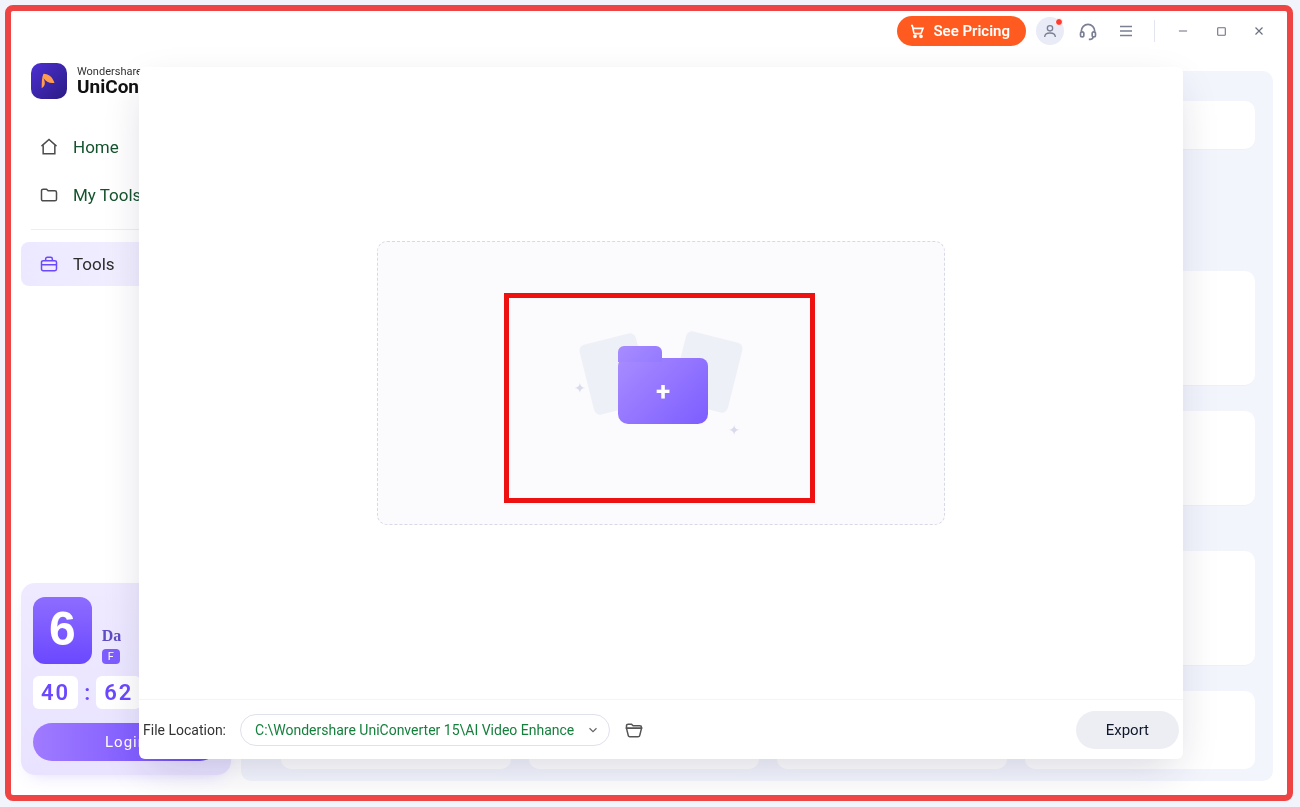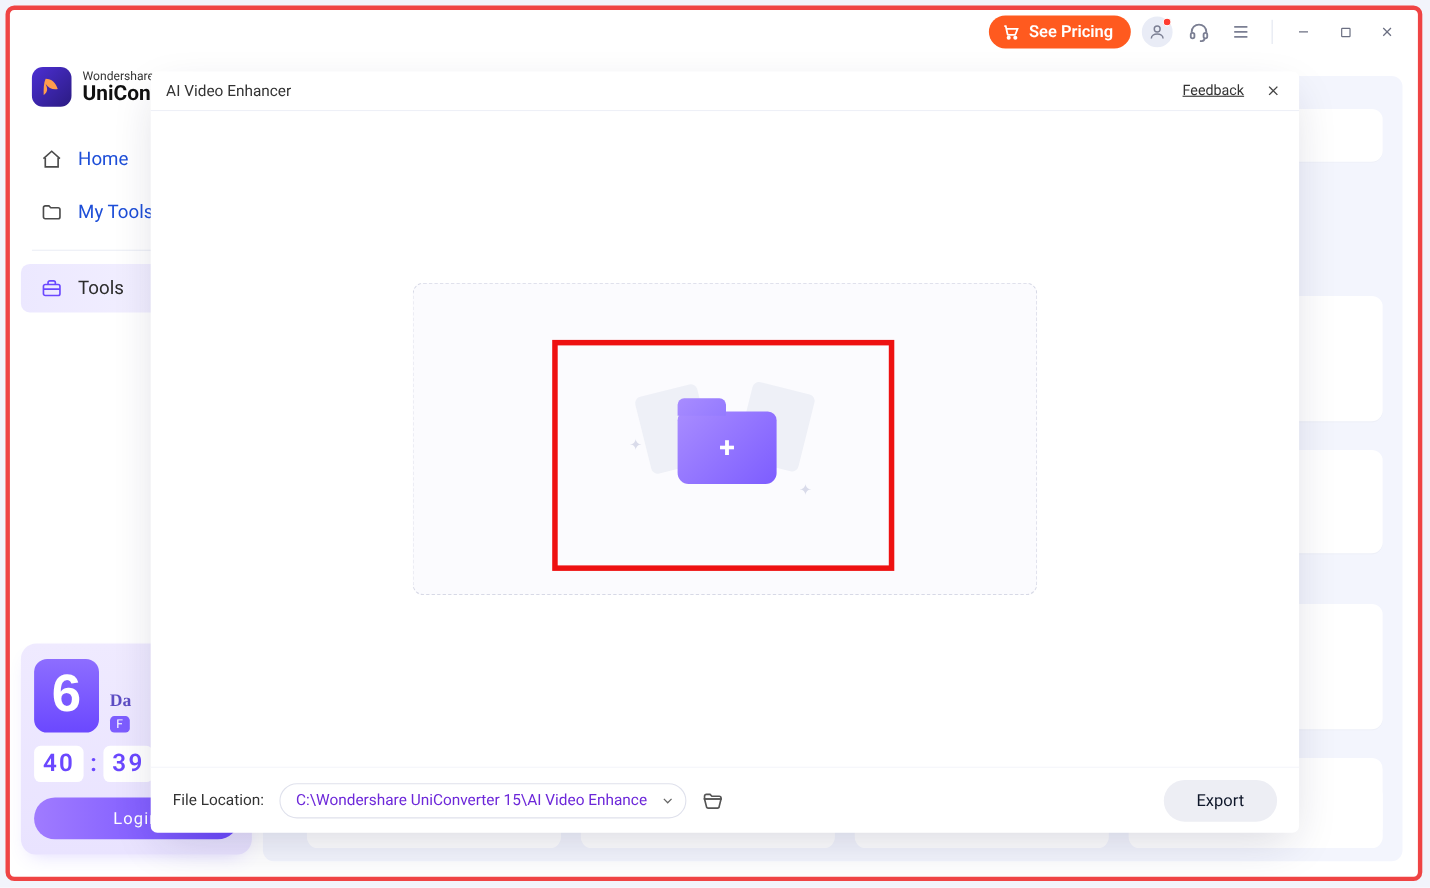--- a/index.html
+++ b/index.html
@@ -1,39 +1,39 @@
 <!DOCTYPE html>
 <html><head>
 <meta charset="utf-8">
 <style>
   * { box-sizing: border-box; margin: 0; padding: 0; font-family: -apple-system, BlinkMacSystemFont, "Segoe UI", Roboto, sans-serif; }
   html, body { width: 1300px; height: 807px; overflow: hidden; }
   body { background: #f2f4fb; }
 
   
-  .app-frame { position: absolute; left: 5px; top: 5px; width: 1288px; height: 796px; background: #ffffff; border: 4px solid #ef4444; border-radius: 8px; overflow: hidden; }
+  .app-frame { position: absolute; left: 5px; top: 5px; width: 1288px; height: 796px; background: #ffffff; border: 6px solid #ef4444; border-radius: 8px; overflow: hidden; }
 
   
   .titlebar { position: absolute; top: 0; left: 0; right: 0; height: 40px; display: flex; align-items: center; justify-content: flex-end; padding-right: 14px; gap: 10px; }
   .pricing-btn { background: #ff5a1f; color: #fff; border-radius: 18px; padding: 6px 16px 6px 12px; font-size: 15px; font-weight: 600; display: flex; align-items: center; gap: 8px; }
   .account-btn, .support-btn, .menu-btn { width: 28px; height: 28px; border-radius: 14px; display: flex; align-items: center; justify-content: center; color: #7b7f93; position: relative; }
   .account-btn { background: #e9ecf6; }
   .notif-dot { position: absolute; top: 1px; right: 1px; width: 8px; height: 8px; border-radius: 50%; background: #ff3b30; border: 1px solid #fff; }
   .tb-divider { width: 1px; height: 22px; background: #e2e5ef; margin: 0 4px; }
   .win-ctrl { width: 28px; height: 28px; display: flex; align-items: center; justify-content: center; color: #6b6f82; }
 
   
   .sidebar { position: absolute; left: 10px; top: 44px; width: 210px; bottom: 10px; }
   .logo { display: flex; align-items: center; gap: 10px; padding: 8px 10px 18px 10px; }
   .logo-mark { width: 36px; height: 36px; background: linear-gradient(135deg,#4c2fd3,#2b1b82); border-radius: 10px; display:flex; align-items:center; justify-content:center; }
   .logo-text { line-height: 1; }
   .logo-top { font-size: 11px; color: #333; }
   .logo-bot { font-size: 19px; font-weight: 700; color: #111; }
   .nav { display: flex; flex-direction: column; gap: 4px; padding: 8px 0; }
-  .nav-item { display: flex; align-items: center; gap: 14px; padding: 12px 18px; font-size: 17px; color: #1d4ed8; cursor: pointer; border-radius: 8px; }
+  .nav-item { display: flex; align-items: center; gap: 14px; padding: 12px 18px; font-size: 17px; color: #14532d; cursor: pointer; border-radius: 8px; }
   .nav-item .ic { width: 20px; height: 20px; color: #4b4b4b; }
   .nav-divider { height: 1px; background: #eceef6; margin: 8px 10px; }
   .nav-item.active { background: linear-gradient(90deg,#ece8ff 0%, #f6f4ff 100%); color: #2c2c2c; }
   .nav-item.active .ic { color: #6b48ff; }
 
   
   .promo { position: absolute; left: 0; right: 0; bottom: 10px; background: linear-gradient(180deg,#efeaff,#e9e3ff); border-radius: 14px; padding: 14px 12px 14px 12px; box-shadow: 0 8px 18px -10px rgba(100,70,255,.25); }
   .promo-top { display:flex; align-items:flex-end; gap:10px; }
   .big6 { background: linear-gradient(180deg,#8d6dff,#6b48ff); color:#fff; border-radius:12px; padding:4px 16px 8px 16px; }
   .big6-num { font-size: 48px; font-weight: 700; font-family: "Segoe UI", sans-serif; }
@@ -72,24 +72,24 @@
   .bg-doc { position:absolute; background:#eef0f7; border-radius:6px; }
   .d1 { width:58px; height:72px; left:10px; top:10px; transform:rotate(-14deg); }
   .d2 { width:58px; height:72px; right:10px; top:8px; transform:rotate(14deg); }
   .folder { position:absolute; left:42px; top:30px; width:90px; height:66px; border-radius:8px 8px 10px 10px; background:linear-gradient(135deg,#a88cff,#7d5dff); }
   .folder::before { content:''; position:absolute; top:-12px; left:0; width:44px; height:16px; background:linear-gradient(135deg,#a88cff,#947aff); border-radius:6px 6px 0 0; }
   .folder .plus { position:absolute; inset:0; display:flex; align-items:center; justify-content:center; color:#fff; font-size:26px; font-weight:700;}
   .spark { position:absolute; color:#d9dbea; font-size:14px; }
   .s1 { left:-2px; top:52px; } .s2 { right:6px; bottom:0px; }
   .drop-text { margin-top:28px; font-size:18px; color:#444; }
 
-  .modal-footer { height:60px; display:flex; align-items:center; padding: 0 20px; gap:14px; border-top:1px solid #f4f5fa;}
+  .modal-footer { height:60px; display:flex; align-items:center; padding: 0 4px; gap:14px; border-top:1px solid #f4f5fa;}
   .f-label { font-size:14px; color:#333; }
   .combo { flex: 0 0 370px; position:relative; }
-  .combo input { width:100%; height:32px; border:1px solid #dfe1ec; border-radius:16px; padding:0 34px 0 14px; font-size:14px; color:#6d28d9; background:#fff; }
+  .combo input { width:100%; height:32px; border:1px solid #dfe1ec; border-radius:16px; padding:0 34px 0 14px; font-size:14px; color:#15803d; background:#fff; }
   .combo .chev { position:absolute; right:10px; top:6px; color:#666; }
   .folder-open { width:20px; height:20px; color:#555; }
   .spacer { flex:1; }
   .export-btn { background:#edeef4; color:#0f172a; border-radius:20px; padding:10px 30px; font-size:15px; }
 
   svg { display:block; }
 </style>
 </head>
 <body>
 
@@ -204,21 +204,21 @@
           <div class="big6-num">6</div>
         </div>
         <div>
           <div class="da">Da</div>
           <span class="f-badge">F</span>
         </div>
       </div>
       <div class="timer">
         <span class="block">40</span>
         <span>:</span>
-        <span class="block">39</span>
+        <span class="block">62</span>
       </div>
       <a class="login-btn"><span>Login</span></a>
     </div>
   </div>
 
   <div class="content">
     <div class="card cA">
       <p>r files to</p>
     </div>
     <div class="card cB">
@@ -247,33 +247,20 @@
       <div class="mini">
           <p>videos for different social platforms.</p>
         </div>
       <div class="mini">
           <p>video jitter.</p>
         </div>
     </div>
   </div>
 
   <div class="modal">
-    <div class="modal-header">
-      <div class="modal-title">AI Video Enhancer</div>
-      <div class="right">
-        <a class="feedback"><span>Feedback</span></a>
-        <div class="close-x">
-          <span>
-              <svg width="15" height="15" viewBox="0 0 24 24" stroke="#444" stroke-width="2">
-                <path d="M6 6l12 12M18 6L6 18"></path>
-              </svg>
-            </span>
-        </div>
-      </div>
-    </div>
 
     <div class="modal-body">
       <div class="drop">
         <div class="drop-art">
           <div class="bg-doc d1"></div>
           <div class="bg-doc d2"></div>
           <div class="folder">
               <div class="plus">+</div>
             </div>
           <div class="spark s1">✦</div>

